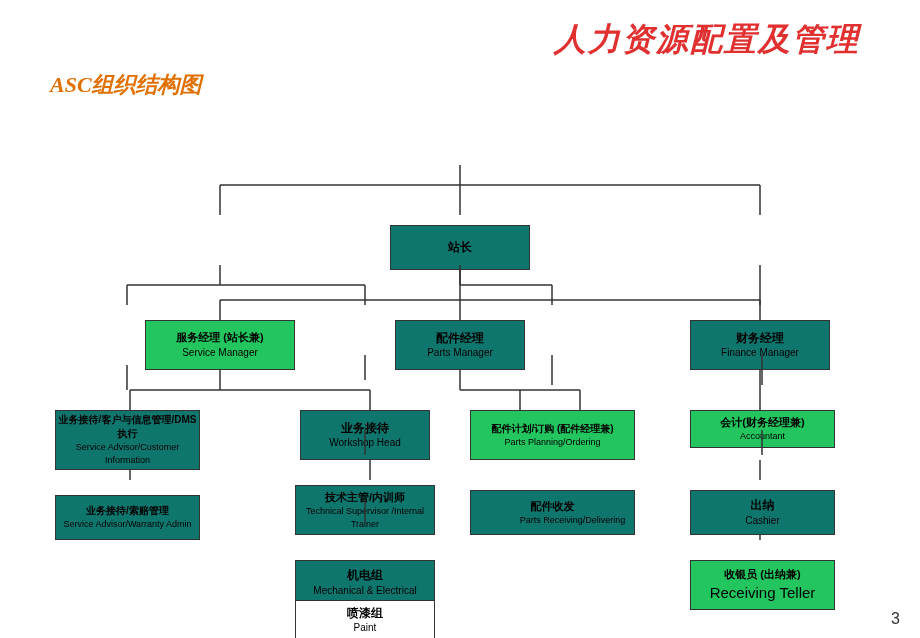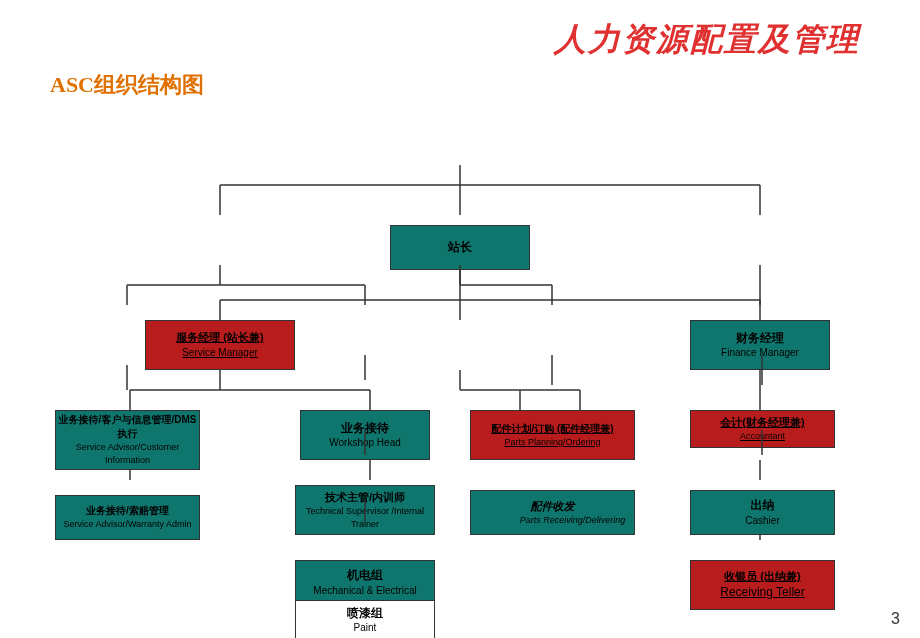--- a/index.html
+++ b/index.html
@@ -24,20 +24,21 @@
       letter-spacing: 2px;
     }
 
     .subtitle {
       position: absolute;
       top: 70px;
       left: 50px;
       font-size: 22px;
       font-weight: bold;
       color: #e07000;
+      font-style: italic;
       font-family: SimSun, STSong, serif;
     }
 
     .page-number {
       position: absolute;
       bottom: 10px;
       right: 20px;
       font-size: 16px;
       color: #333;
     }
@@ -59,22 +60,21 @@
       text-align: center;
       display: flex;
       flex-direction: column;
       align-items: center;
       justify-content: center;
       font-size: 11px;
       line-height: 1.4;
     }
 
     .box.yellow {
-      background: #b91c1c;
-      text-decoration: underline;
+      background: #22c55e;
     }
 
     .box .cn {
       font-size: 12px;
       font-weight: bold;
     }
 
     .box .en {
       font-size: 10px;
     }
@@ -152,20 +152,24 @@
 
   <div class="box" style="left:390px; top:120px; width:140px; height:45px;">
     <span class="cn">站长</span>
   </div>
 
   <div class="box yellow" style="left:145px; top:215px; width:150px; height:50px;">
     <span class="cn" style="font-size:11px;">服务经理 (站长兼)</span>
     <span class="en">Service Manager</span>
   </div>
 
+  <div class="box" style="left:395px; top:215px; width:130px; height:50px;">
+    <span class="cn">配件经理</span>
+    <span class="en">Parts Manager</span>
+  </div>
 
   <div class="box" style="left:690px; top:215px; width:140px; height:50px;">
     <span class="cn">财务经理</span>
     <span class="en">Finance Manager</span>
   </div>
 
   <div class="box" style="left:55px; top:305px; width:145px; height:60px;">
     <span style="font-size:10px; font-weight:bold;">业务接待/客户与信息管理/DMS执行</span>
     <span style="font-size:9px;">Service Advisor/Customer Information</span>
   </div>
@@ -193,38 +197,38 @@
   <div class="box" style="left:295px; top:522px; width:140px; height:40px;">
     <span class="cn">钣金组</span>
 
   </div>
 
   <div class="box yellow" style="left:470px; top:305px; width:165px; height:50px;">
     <span style="font-size:10px; font-weight:bold;">配件计划/订购 (配件经理兼)</span>
     <span style="font-size:9px;">Parts Planning/Ordering</span>
   </div>
 
-  <div class="box" style="left:470px; top:385px; width:165px; height:45px;font-style:italic;">
+  <div class="box" style="left:470px; top:385px; width:165px; height:45px;">
     <span style="font-size:11px; font-weight:bold;">配件收发</span>
     <span style="font-size:9px;padding-left:40px;">Parts Receiving/Delivering</span>
   </div>
 
   <div class="box yellow" style="left:690px; top:305px; width:145px; height:38px;">
     <span style="font-size:11px; font-weight:bold;">会计(财务经理兼)</span>
     <span style="font-size:9px;">Accountant</span>
   </div>
 
   <div class="box" style="left:690px; top:385px; width:145px; height:45px;">
     <span class="cn">出纳</span>
     <span class="en">Cashier</span>
   </div>
 
   <div class="box yellow" style="left:690px; top:455px; width:145px; height:50px;">
     <span style="font-size:11px; font-weight:bold;">收银员 (出纳兼)</span>
-    <span style="font-size:12px;">Receiving Teller</span>
+    <span style="font-size:15px;">Receiving Teller</span>
   </div>
 
 </div>
 
 <svg style="position:absolute; top:105px; left:0; width:920px; height:533px; pointer-events:none;" xmlns="http://www.w3.org/2000/svg">
 
   <line x1="460" y1="60" x2="460" y2="80"></line>
 
   <line x1="220" y1="80" x2="760" y2="80"></line>
 

